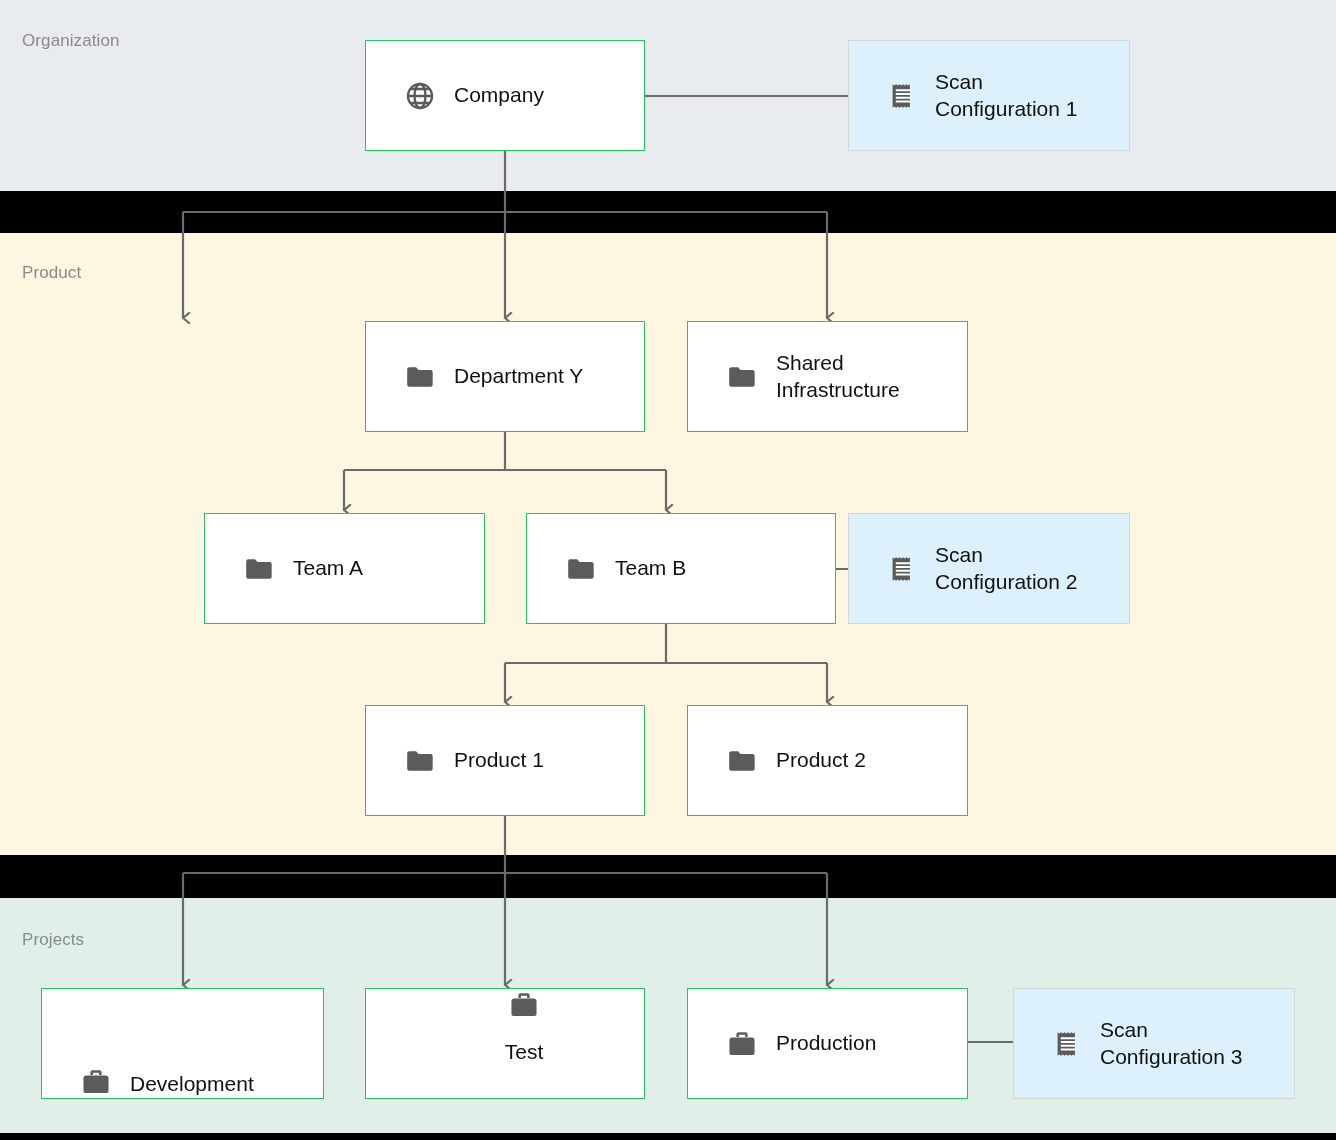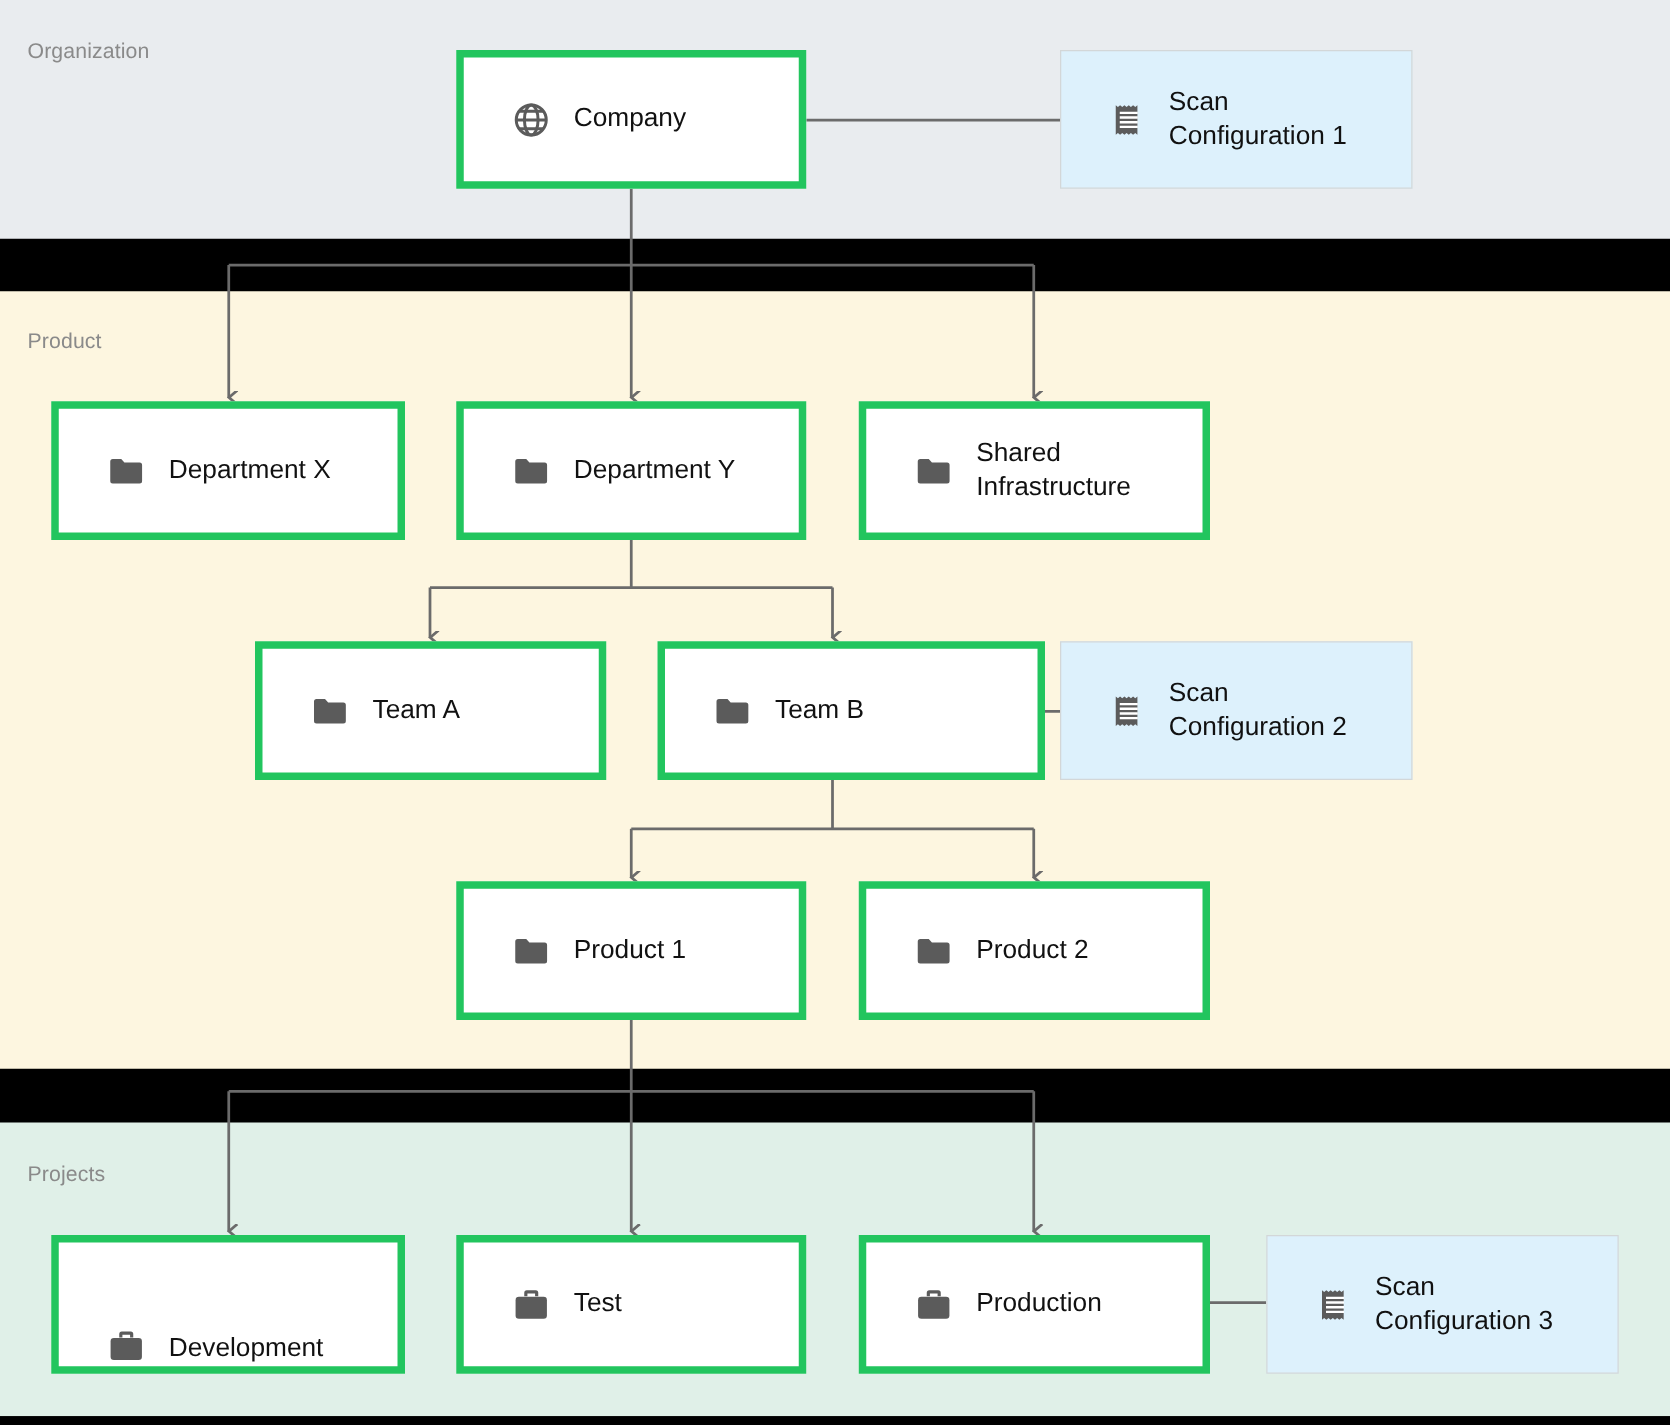--- a/index.html
+++ b/index.html
@@ -22,21 +22,21 @@
     letter-spacing:.1px;
     white-space:nowrap;
   }
 
   svg.edges{position:absolute;left:0;top:0;width:1336px;height:1140px;overflow:visible;pointer-events:none;}
 
   .node{
     position:absolute;
     box-sizing:border-box;
     background:#ffffff;
-    border:6px solid #22c55e;
+    border:1px solid #22c55e;
     display:flex;
     align-items:center;
     padding-left:38px;
     gap:18px;
   }
   .node.scan{
     background:#ddf1fc;
     border:1px solid #d3d7d8;
     gap:16px;
   }
@@ -117,26 +117,20 @@
     <svg class="ico" width="32" height="32" viewBox="0 0 24 24">
       <path d="M4.2 3.2l1.3 1 1.3-1 1.3 1 1.3-1 1.3 1 1.3-1 1.3 1 1.3-1 1.3 1 1.3-1v17.6l-1.3-1-1.3 1-1.3-1-1.3 1-1.3-1-1.3 1-1.3-1-1.3 1-1.3-1-1.3 1z" fill="#5b5b5b"></path>
       <g stroke="#ffffff" stroke-width="1.45">
         <path d="M6.6 7.7h10.8M6.6 10.5h10.8M6.6 13.3h10.8M6.6 16.1h10.8"></path>
       </g>
     </svg>
     <span class="label">Scan
 Configuration 1</span>
   </div>
 
-  <div class="node" style="left:41px;top:321px;width:283px;height:111px;">
-    <svg class="ico" width="32" height="32" viewBox="0 0 24 24">
-      <path d="M2.4 6.2a1.5 1.5 0 0 1 1.5-1.5h5.1l1.9 2.1h9.1a1.5 1.5 0 0 1 1.5 1.5v9.6a1.5 1.5 0 0 1-1.5 1.5H3.9a1.5 1.5 0 0 1-1.5-1.5z" fill="#5b5b5b"></path>
-    </svg>
-    <span class="label">Department X</span>
-  </div>
 
   <div class="node" style="left:365px;top:321px;width:280px;height:111px;">
     <svg class="ico" width="32" height="32" viewBox="0 0 24 24">
       <path d="M2.4 6.2a1.5 1.5 0 0 1 1.5-1.5h5.1l1.9 2.1h9.1a1.5 1.5 0 0 1 1.5 1.5v9.6a1.5 1.5 0 0 1-1.5 1.5H3.9a1.5 1.5 0 0 1-1.5-1.5z" fill="#5b5b5b"></path>
     </svg>
     <span class="label">Department Y</span>
   </div>
 
   <div class="node" style="left:687px;top:321px;width:281px;height:111px;">
     <svg class="ico" width="32" height="32" viewBox="0 0 24 24">
@@ -186,21 +180,21 @@
   </div>
 
   <div class="node" style="left:41px;top:988px;width:283px;height:111px;align-items:flex-end;">
     <svg class="ico" width="32" height="32" viewBox="0 0 24 24">
       <path d="M9.3 3.2h5.4a1.5 1.5 0 0 1 1.5 1.5v2.1h-1.9V5.1H9.7v1.7H7.8V4.7a1.5 1.5 0 0 1 1.5-1.5z" fill="#5b5b5b"></path>
       <rect x="2.6" y="7.1" width="18.8" height="13.2" rx="2" fill="#5b5b5b"></rect>
     </svg>
     <span class="label">Development</span>
   </div>
 
-  <div class="node" style="left:365px;top:988px;width:280px;height:111px;">
+  <div class="node" style="left:365px;top:988px;width:280px;height:111px;flex-direction:column;">
     <svg class="ico" width="32" height="32" viewBox="0 0 24 24">
       <path d="M9.3 3.2h5.4a1.5 1.5 0 0 1 1.5 1.5v2.1h-1.9V5.1H9.7v1.7H7.8V4.7a1.5 1.5 0 0 1 1.5-1.5z" fill="#5b5b5b"></path>
       <rect x="2.6" y="7.1" width="18.8" height="13.2" rx="2" fill="#5b5b5b"></rect>
     </svg>
     <span class="label">Test</span>
   </div>
 
   <div class="node" style="left:687px;top:988px;width:281px;height:111px;">
     <svg class="ico" width="32" height="32" viewBox="0 0 24 24">
       <path d="M9.3 3.2h5.4a1.5 1.5 0 0 1 1.5 1.5v2.1h-1.9V5.1H9.7v1.7H7.8V4.7a1.5 1.5 0 0 1 1.5-1.5z" fill="#5b5b5b"></path>

